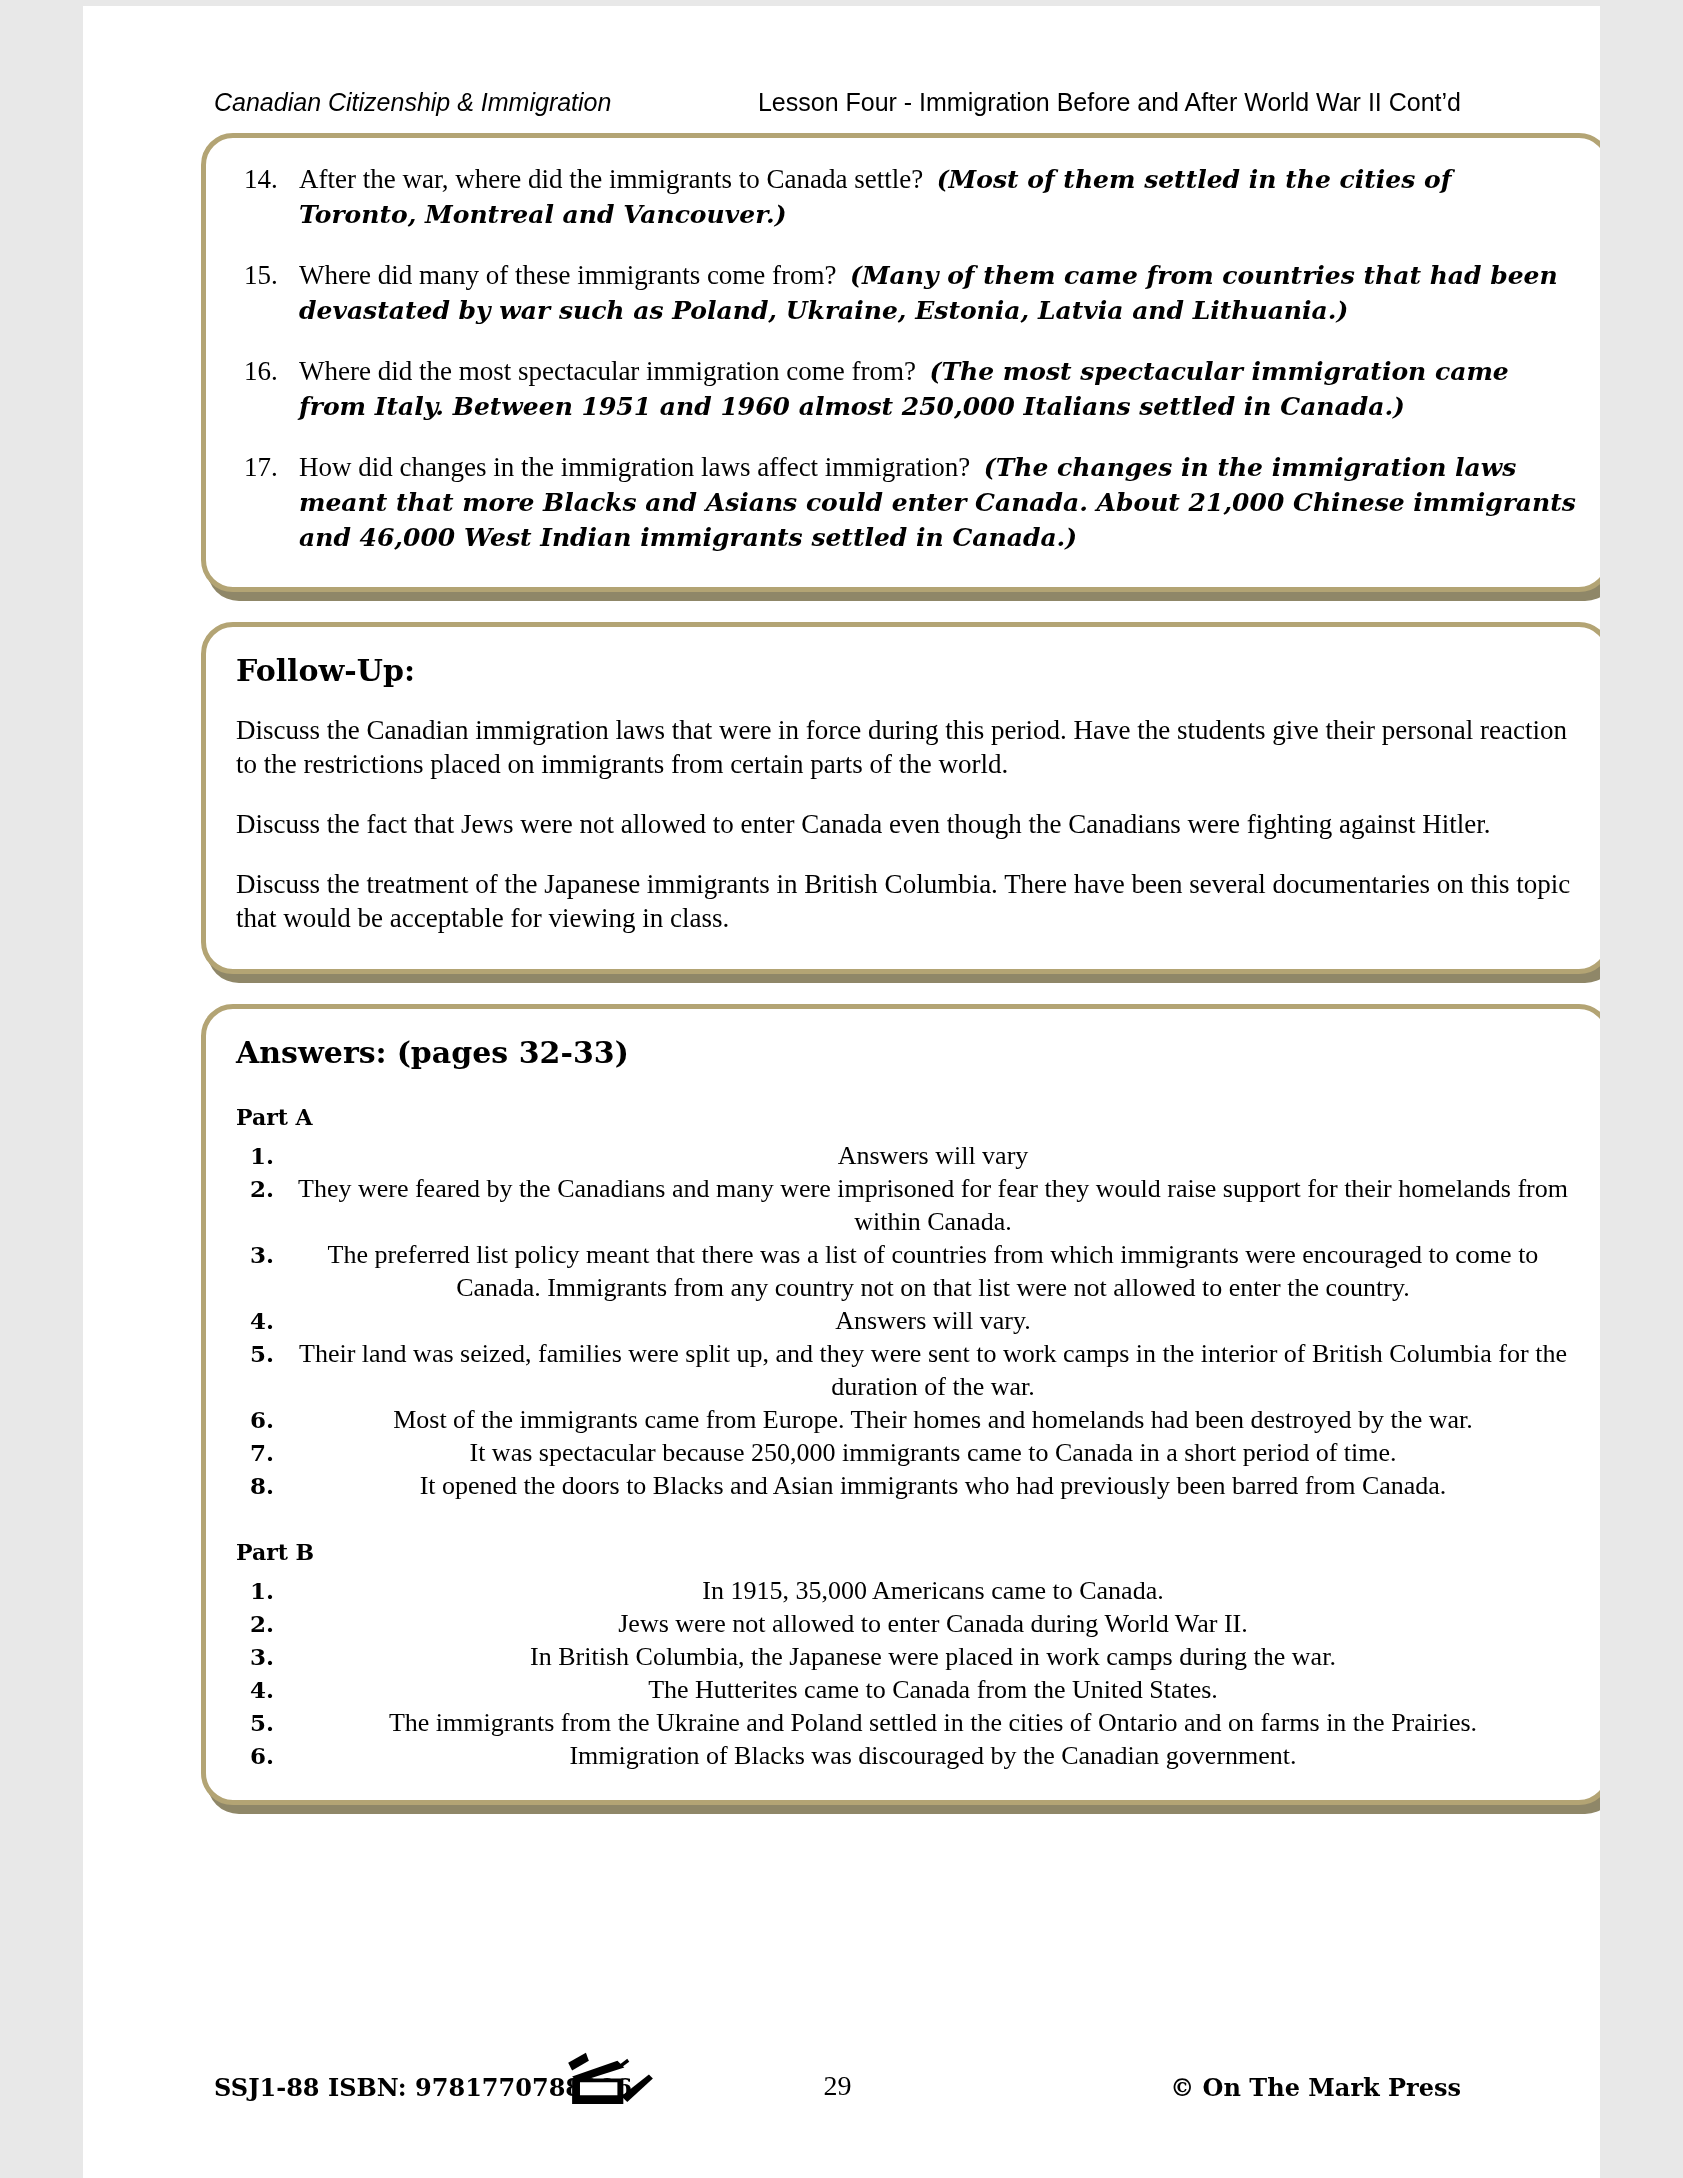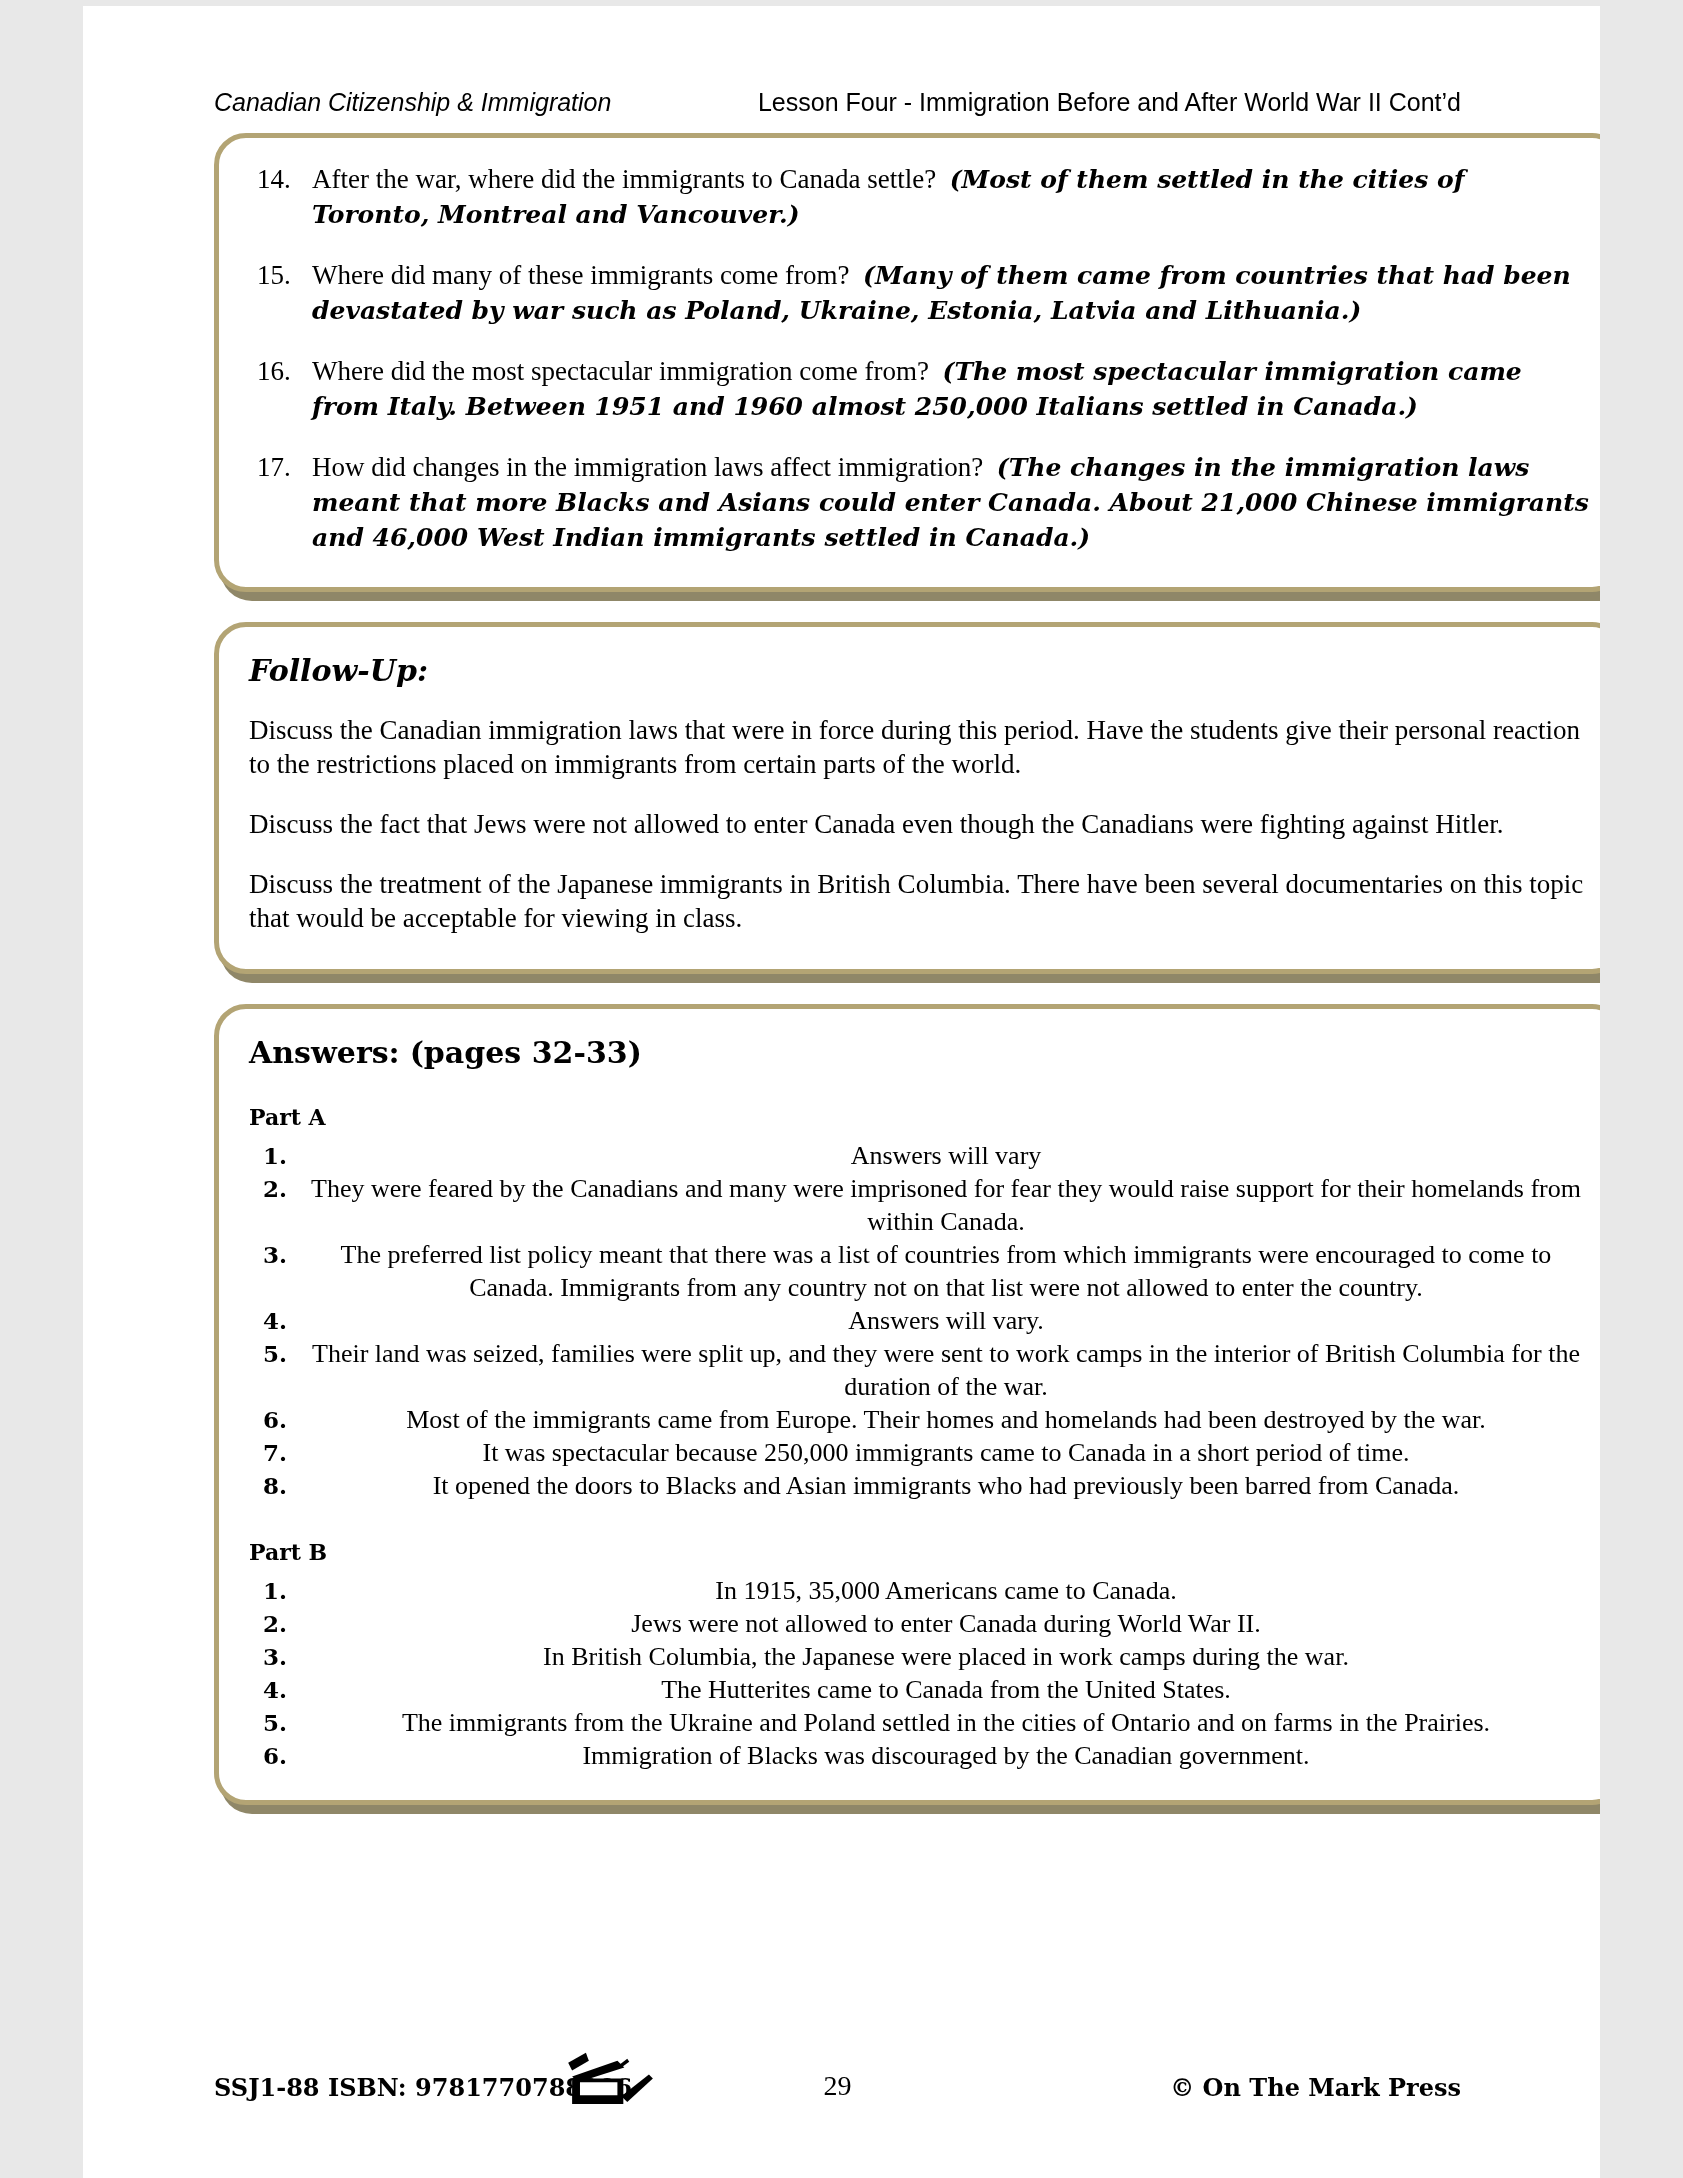--- a/index.html
+++ b/index.html
@@ -21,21 +21,21 @@
   
   .header{
     position:absolute;left:131px;right:139px;top:81px;
     display:flex;justify-content:space-between;align-items:baseline;
     font-family:"Liberation Sans", sans-serif;
     font-size:25px;line-height:30px;
   }
   .header-left{font-style:italic;}
   .header-right{text-align:center;}
   
-  .content{position:absolute;left:131px;top:127px;width:1410px;}
+  .content{position:absolute;left:118px;top:127px;width:1410px;}
   .box{
     box-sizing:border-box;
     background:var(--paper);
     border:5px solid var(--box-border);
     border-radius:32px;
     box-shadow:6px 9px 0 var(--box-shadow);
     padding:24px 30px 28px 30px;
     margin-bottom:30px;
   }
   
@@ -46,21 +46,20 @@
   .q-a{
     font-family:"DejaVu Serif", serif;
     font-weight:bold;font-style:italic;
     font-size:25px;
   }
   
   .fu-title{
     font-family:"DejaVu Serif", serif;
     font-weight:bold;font-size:30px;line-height:36px;
     margin:2px 0 24px 0;
-    font-style:italic;
   }
   .fu-para{font-size:27px;line-height:34px;margin:0 0 26px 0;}
   .fu-para:last-child{margin-bottom:6px;}
   
   .ans-title{
     font-family:"DejaVu Serif", serif;
     font-weight:bold;font-size:30px;line-height:36px;
     margin:2px 0 30px 0;
   }
   .ans-title .pages{margin-left:10px;}

